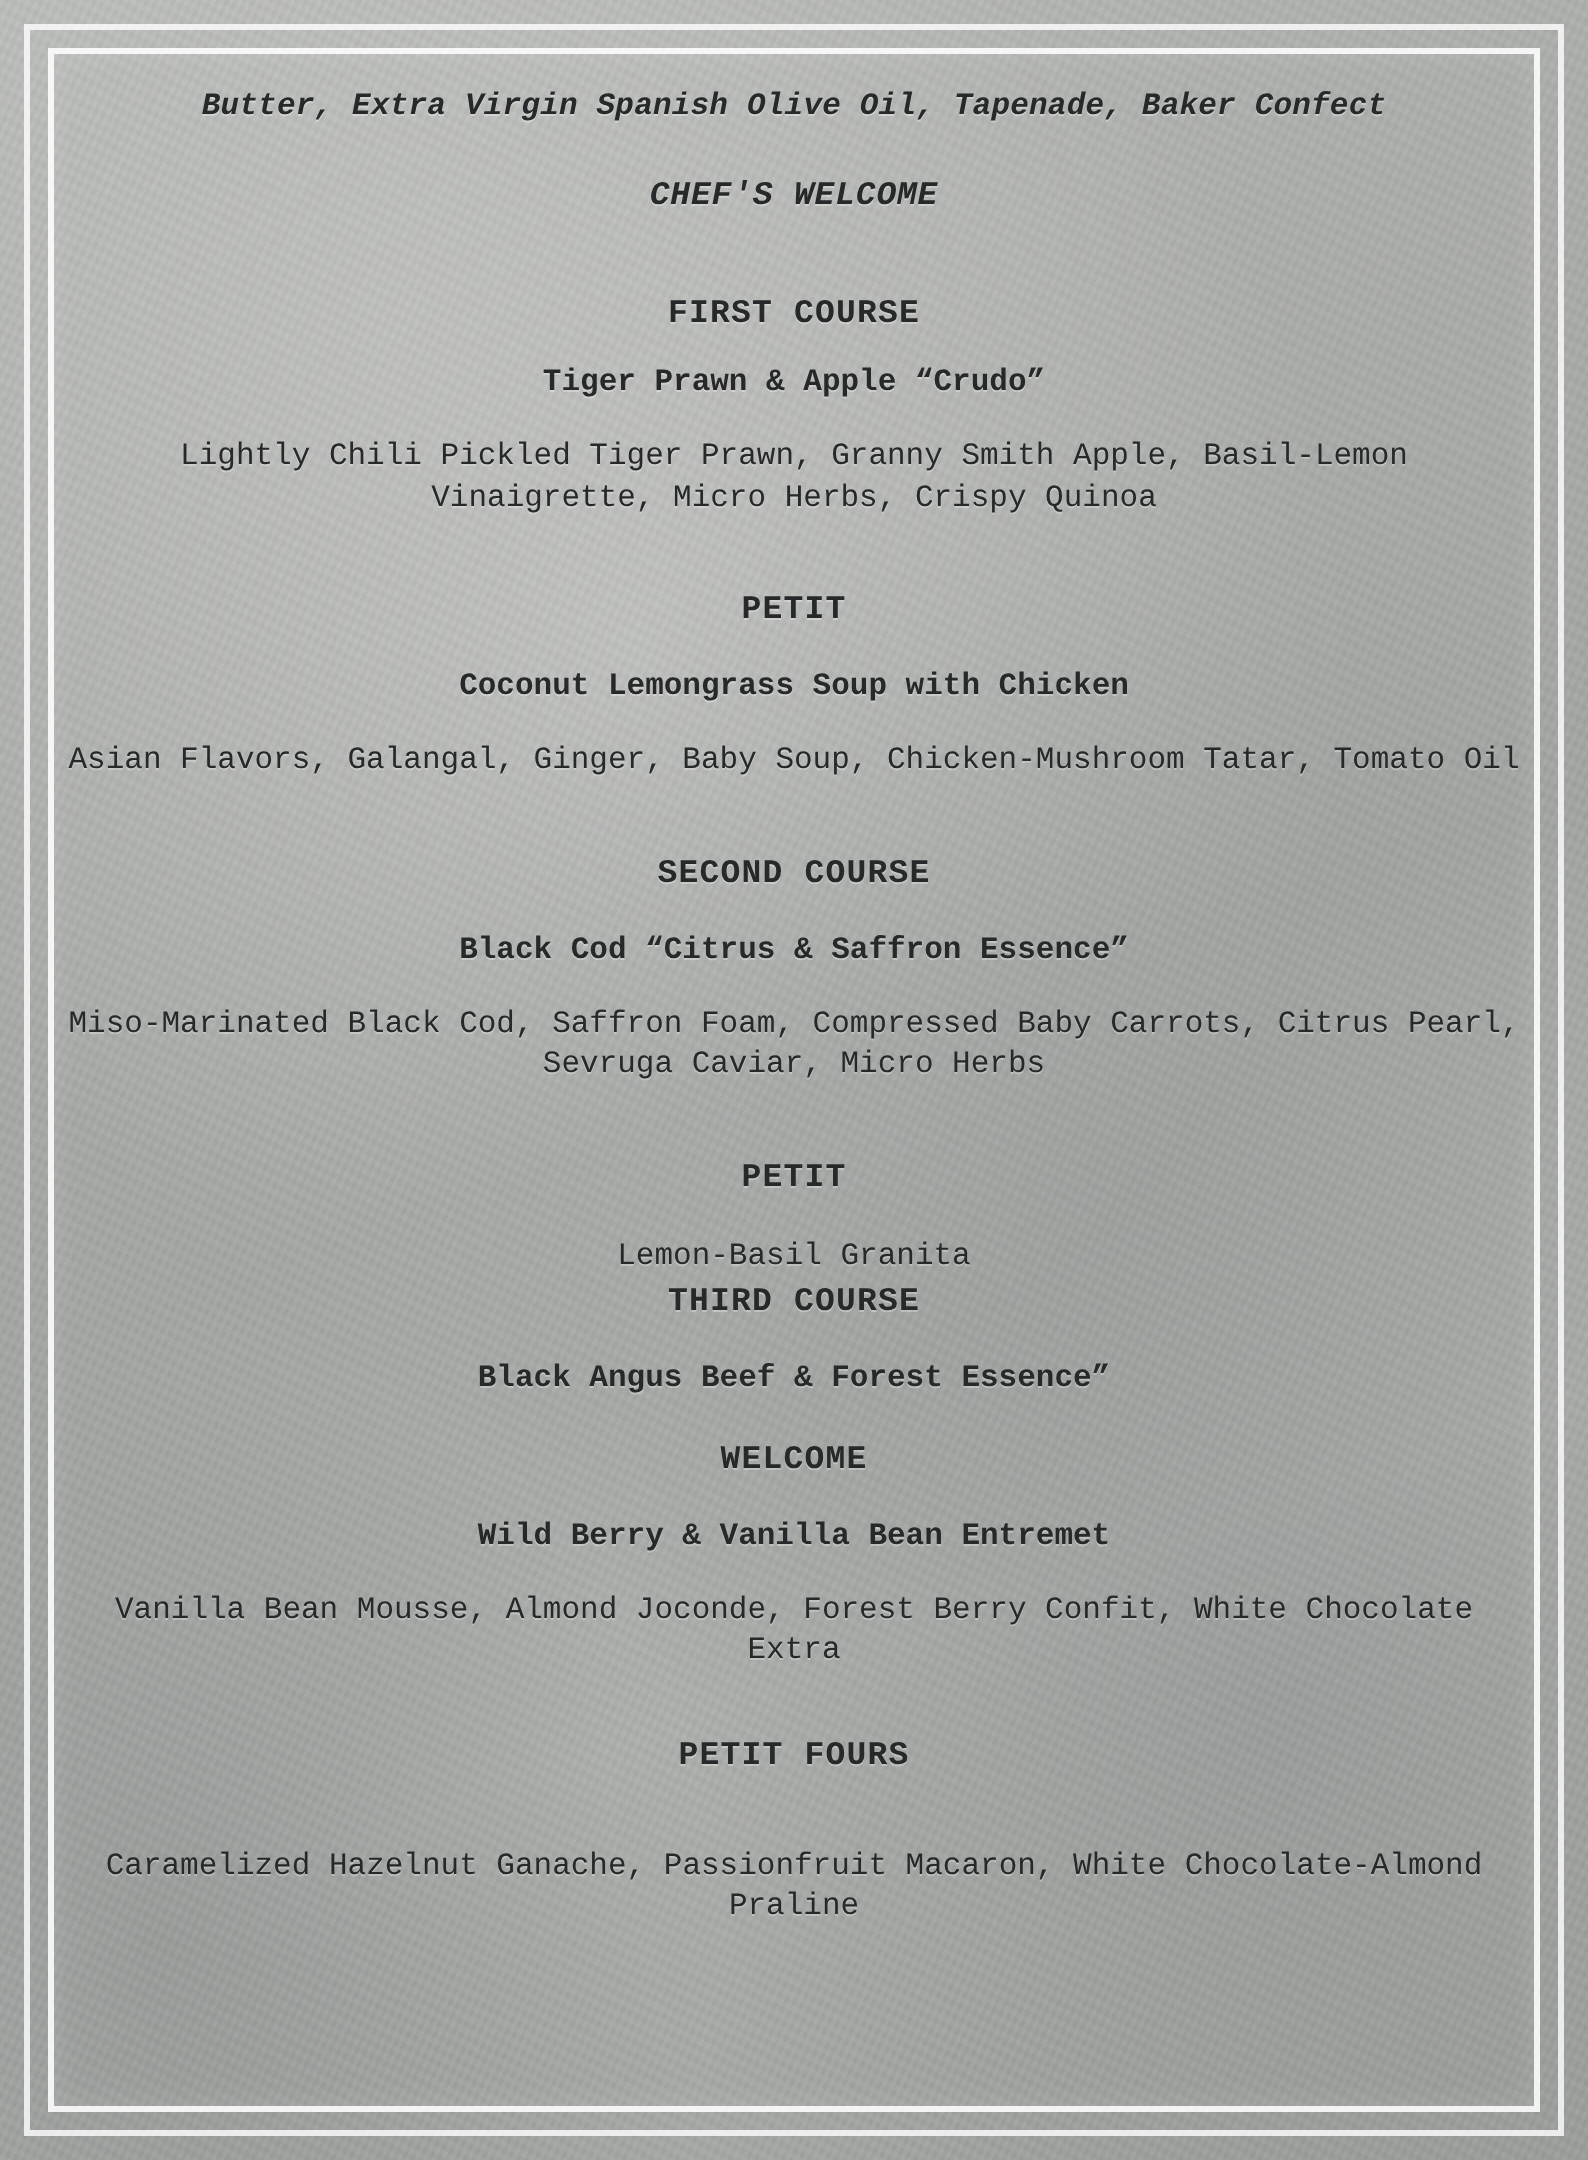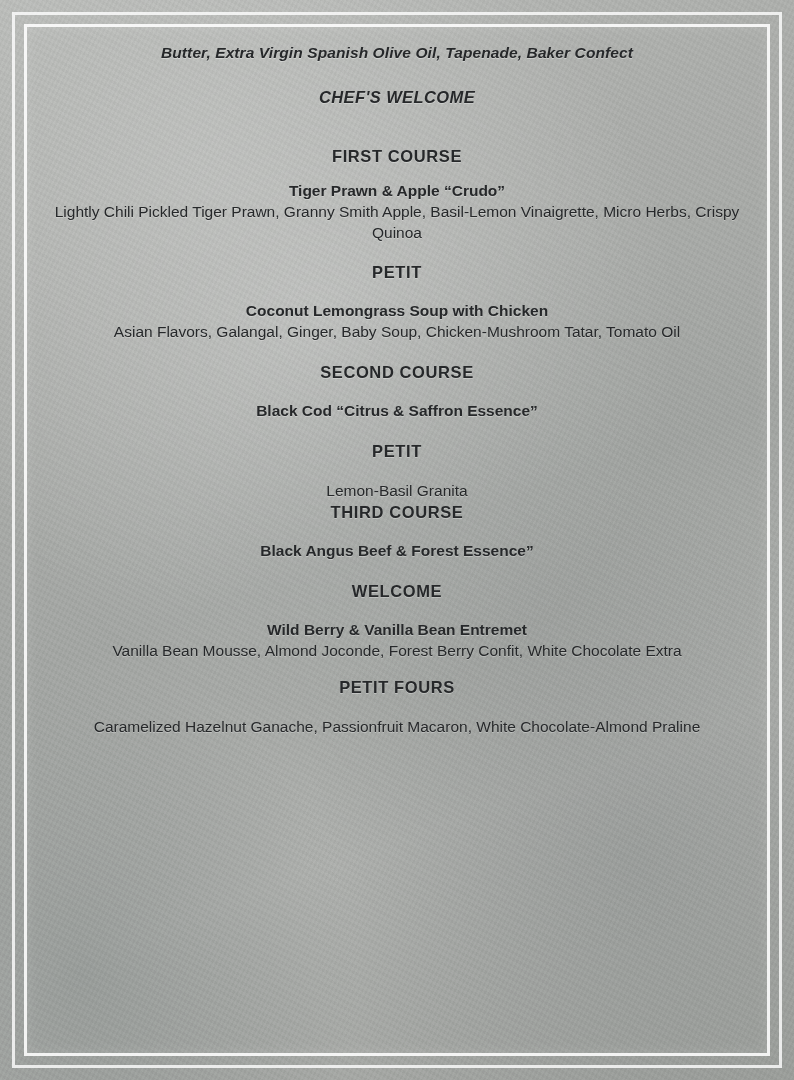--- a/index.html
+++ b/index.html
@@ -17,20 +17,21 @@
     position: relative;
     width: 794px;
     height: 1080px;
     box-sizing: border-box;
     padding: 12px;
     background:
       radial-gradient(ellipse 70% 55% at 40% 30%, rgba(255,255,255,0.22), rgba(255,255,255,0) 65%),
       radial-gradient(ellipse 60% 50% at 80% 80%, rgba(120,125,125,0.30), rgba(120,125,125,0) 70%),
       radial-gradient(ellipse 50% 40% at 10% 90%, rgba(110,118,116,0.35), rgba(110,118,116,0) 70%),
       linear-gradient(160deg, #b9bbb8 0%, #acaeab 25%, #a3a6a3 50%, #b0b2af 72%, #9ea19d 100%);
+    font-family: Liberation Mono, monospace;
   }
   .grain {
     position: absolute;
     inset: 0;
     pointer-events: none;
     opacity: 0.5;
     background-image:
       repeating-linear-gradient(115deg, rgba(255,255,255,0.05) 0 2px, rgba(0,0,0,0.035) 2px 4px),
       repeating-linear-gradient(27deg, rgba(255,255,255,0.04) 0 3px, rgba(0,0,0,0.03) 3px 6px),
       radial-gradient(circle at 25% 15%, rgba(255,255,255,0.18), rgba(255,255,255,0) 40%),
@@ -89,21 +90,21 @@
     font-size: 15.5px;
     font-weight: normal;
     line-height: 1.33;
     text-shadow: 0 1px 0 rgba(255,255,255,0.28);
   }
   .blk { margin: 0; }
   .sp-26 { height: 26px; }
   .sp-20 { height: 20px; }
   .sp-16 { height: 16px; }
   .sp-2 { height: 2px; }
-  .wide { margin: 0 -6px; }
+  .wide { margin: 16px -6px; }
 </style>
 </head>
 <body>
 
 <div class="menu-board">
   <div class="grain"></div>
   <div class="frame-outer"></div>
   <div class="frame-inner"></div>
 
   <div class="content">
@@ -126,20 +127,21 @@
     <div class="sp-20"></div>
     <div class="dish-name blk">Coconut Lemongrass Soup with Chicken</div>
     <div class="sp-2"></div>
     <div class="dish-desc blk wide">Asian Flavors, Galangal, Ginger, Baby Soup, Chicken-Mushroom Tatar, Tomato Oil</div>
 
     <div class="sp-20"></div>
     <div class="section-head blk">SECOND COURSE</div>
     <div class="sp-20"></div>
     <div class="dish-name blk">Black Cod “Citrus &amp; Saffron Essence”</div>
     <div class="sp-2"></div>
+    <div class="dish-desc blk wide">Miso-Marinated Black Cod, Saffron Foam, Compressed Baby Carrots, Citrus Pearl, Sevruga Caviar, Micro Herbs</div>
 
     <div class="sp-20"></div>
     <div class="section-head blk">PETIT</div>
     <div class="sp-20"></div>
     <div class="dish-desc blk">Lemon-Basil Granita</div>
 
     <div class="sp-2"></div>
     <div class="section-head blk">THIRD COURSE</div>
     <div class="sp-20"></div>
     <div class="dish-name blk">Black Angus Beef &amp; Forest Essence”</div>

